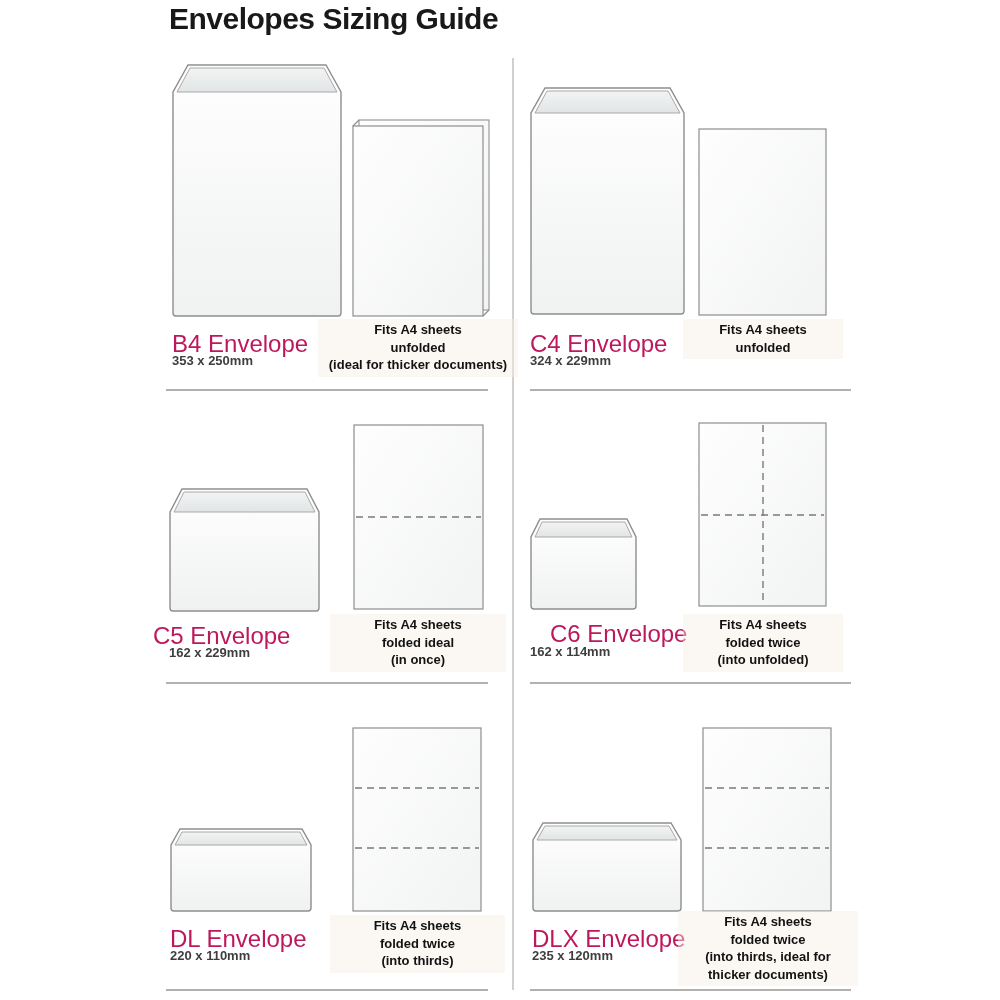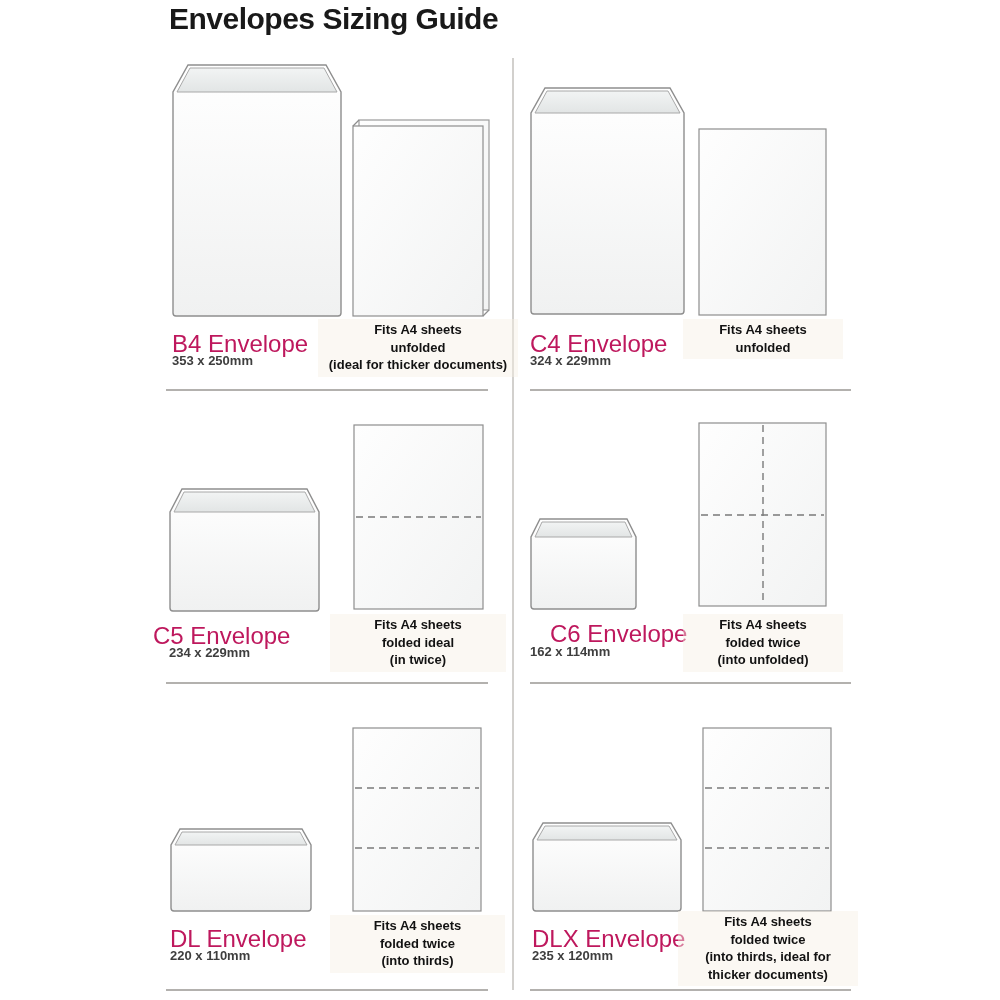--- a/index.html
+++ b/index.html
@@ -117,25 +117,25 @@
 
   <svg class="abs" style="left:169px; top:488px;" width="151" height="124" viewBox="0 0 151 124">
     <path d="M13,1 L138,1 L150,24 L150,120 Q150,123 147,123 L4,123 Q1,123 1,120 L1,24 Z" fill="url(#envBody)" stroke="#8e8e8e" stroke-width="1.4"></path>
     <path d="M15,4 L136,4 L146,24 L5,24 Z" fill="url(#envFlap)" stroke="#a8a8a8" stroke-width="1"></path>
   </svg>
   <svg class="abs" style="left:353px; top:424px;" width="131" height="186" viewBox="0 0 131 186">
     <rect x="1" y="1" width="129" height="184" fill="url(#sheetFill)" stroke="#8e8e8e" stroke-width="1.2"></rect>
     <line x1="3" y1="93" x2="128" y2="93" stroke="#7a7a7a" stroke-width="1.4" stroke-dasharray="7,5"></line>
   </svg>
   <div class="env-name" style="left:153px; top:622px;">C5 Envelope</div>
-  <div class="env-size" style="left:169px; top:645px;">234 x 229mm</div>
+  <div class="env-size" style="left:169px; top:645px;">162 x 229mm</div>
   <div class="caption" style="left:330px; top:614px; width:176px;">
     <div>Fits A4 sheets</div>
     <div>folded ideal</div>
-    <div>(in twice)</div>
+    <div>(in once)</div>
   </div>
 
   <svg class="abs" style="left:530px; top:518px;" width="107" height="92" viewBox="0 0 107 92">
     <path d="M10,1 L97,1 L106,19 L106,88 Q106,91 103,91 L4,91 Q1,91 1,88 L1,19 Z" fill="url(#envBody)" stroke="#8e8e8e" stroke-width="1.4"></path>
     <path d="M12,4 L95,4 L102,19 L5,19 Z" fill="url(#envFlap)" stroke="#a8a8a8" stroke-width="1"></path>
   </svg>
   <svg class="abs" style="left:698px; top:422px;" width="129" height="185" viewBox="0 0 129 185">
     <rect x="1" y="1" width="127" height="183" fill="url(#sheetFill)" stroke="#8e8e8e" stroke-width="1.2"></rect>
     <line x1="3" y1="93" x2="126" y2="93" stroke="#7a7a7a" stroke-width="1.4" stroke-dasharray="7,5"></line>
     <line x1="65" y1="3" x2="65" y2="182" stroke="#7a7a7a" stroke-width="1.4" stroke-dasharray="7,5"></line>

